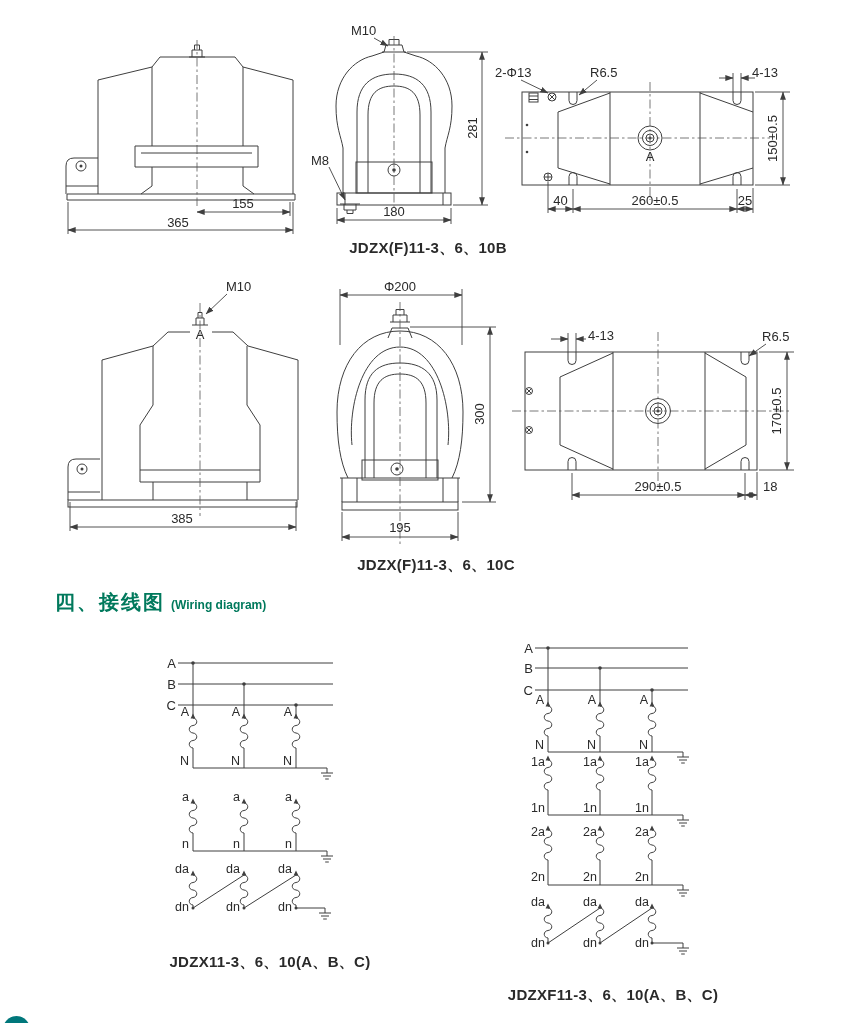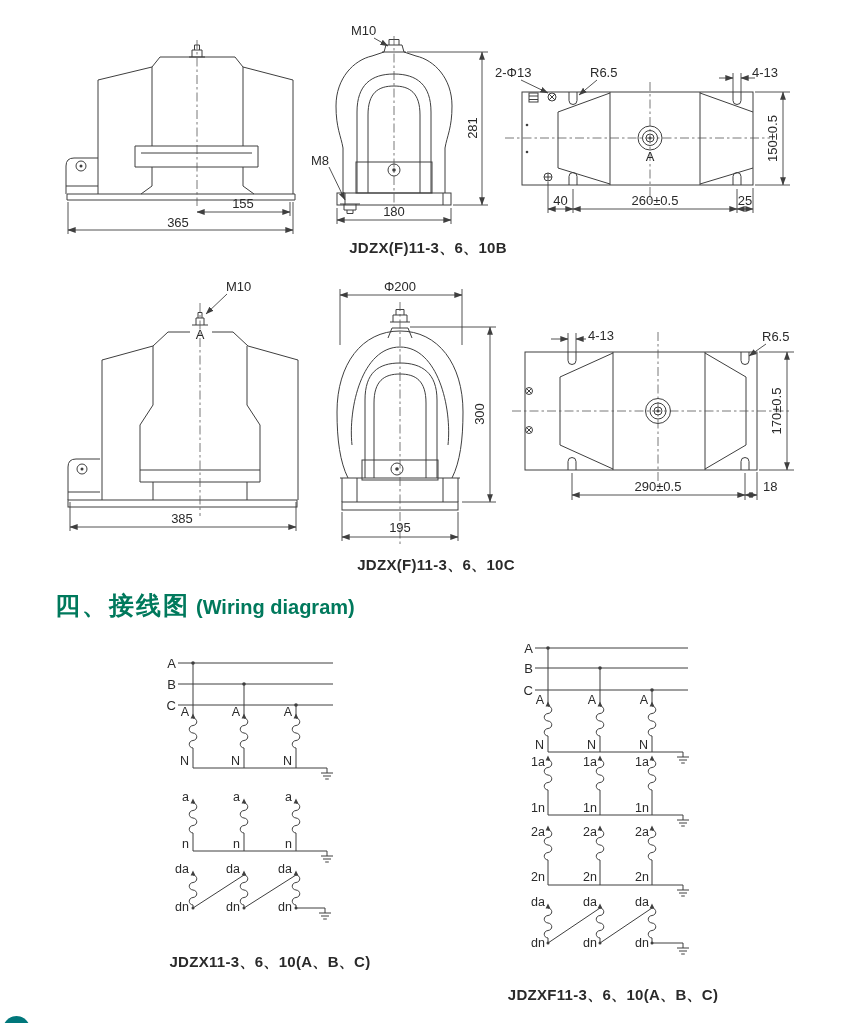--- a/index.html
+++ b/index.html
@@ -8,22 +8,22 @@
   .page svg{position:absolute;left:0;top:0}
   svg text{font-family:"Liberation Sans","DejaVu Sans",sans-serif;fill:#2a2a2a}
   .t13{font-size:13px}
   .t12{font-size:12.5px}
   .cap{font-size:15px;font-weight:bold;letter-spacing:.3px}
   .ln{stroke:#3f3f3f;stroke-width:1;fill:none}
   .cl{stroke:#555;stroke-width:.8;fill:none;stroke-dasharray:9 3 2.5 3}
   .dim{stroke:#3f3f3f;stroke-width:.9;fill:none}
   .fl{fill:#3f3f3f;stroke:none}
   .wiring-heading{position:absolute;left:55px;top:589px;white-space:nowrap}
-  .h-cn{font-size:25px;font-weight:bold;color:#00795c;letter-spacing:2px}
-  .h-en{font-size:20px;color:#00795c;margin-left:6px;font-weight:bold}
+  .h-cn{font-size:20px;font-weight:bold;color:#00795c;letter-spacing:2px}
+  .h-en{font-size:12px;color:#00795c;margin-left:6px;font-weight:bold}
   .corner-dot{position:absolute;left:3px;top:1016px;width:27px;height:27px;border-radius:50%;background:#00777b}
 </style>
 </head>
 <body>
 
 <div class="page">
 
 <svg width="850" height="1023" viewBox="0 0 850 1023">
   <defs>
     <marker id="ar" viewBox="0 0 10 10" refX="9.5" refY="5" markerWidth="9" markerHeight="9" orient="auto-start-reverse">

